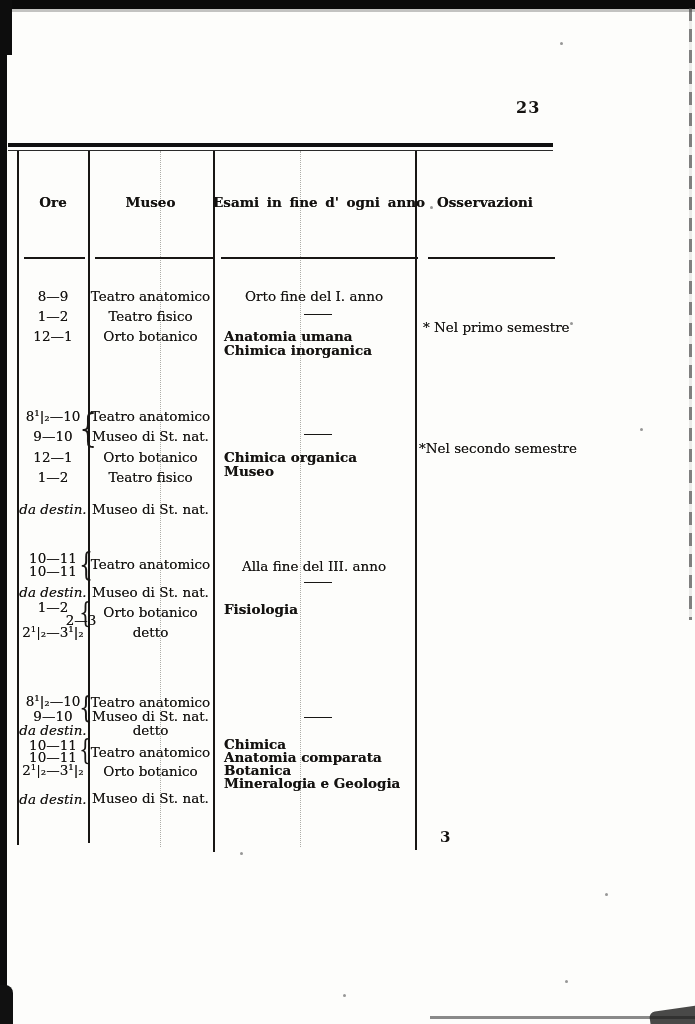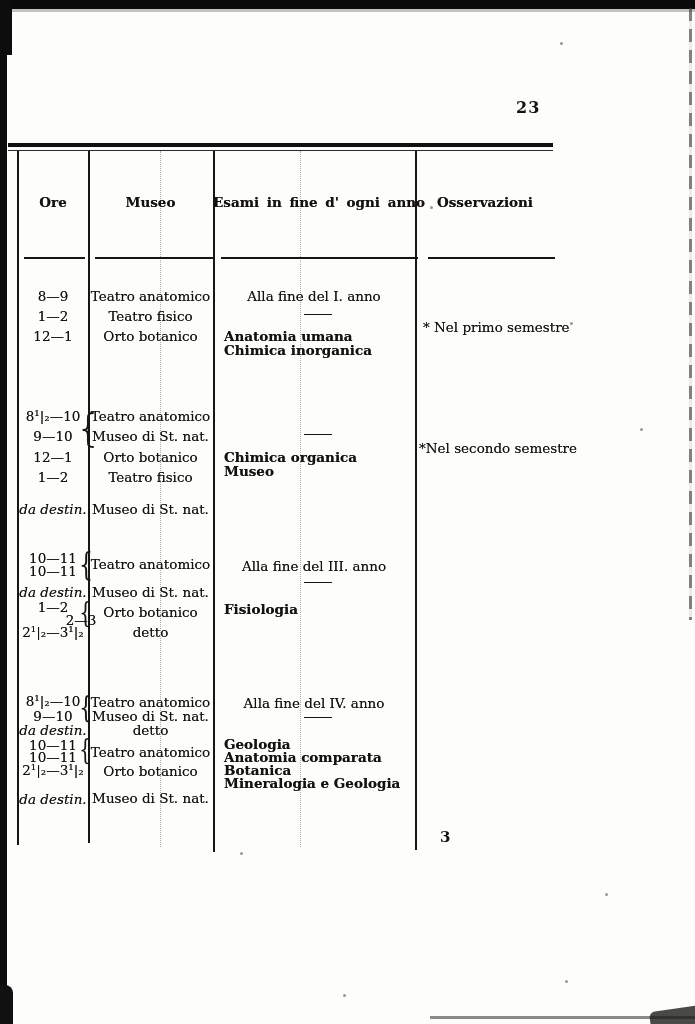--- a/index.html
+++ b/index.html
@@ -81,21 +81,21 @@
   <div class="cell c-aula col-header" style="top:195px;">Museo</div>
   <div class="cell c-head col-header" style="top:195px;">Esami in fine d' ogni anno</div>
   <div class="cell col-header c-oss" style="left:415px;width:140px;text-align:center;top:195px;position:absolute;">Osservazioni</div>
 
   <div class="cell c-ore" style="top:289px;">8—9</div>
   <div class="cell c-ore" style="top:309px;">1—2</div>
   <div class="cell c-ore" style="top:329px;">12—1</div>
   <div class="cell c-aula" style="top:289px;">Teatro anatomico</div>
   <div class="cell c-aula" style="top:309px;">Teatro fisico</div>
   <div class="cell c-aula" style="top:329px;">Orto botanico</div>
-  <div class="cell c-head" style="top:289px;">Alla fine del I. anno</div>
+  <div class="cell c-head" style="top:289px;">Orto fine del I. anno</div>
   <div class="anno-dash" style="top:314px;"></div>
   <div class="cell c-esame" style="top:329px;">Anatomia umana</div>
   <div class="cell c-esame" style="top:343px;">Chimica inorganica</div>
   <div class="cell c-oss" style="left:423px;top:320px;position:absolute;">* Nel primo semestre</div>
 
   <div class="brace" style="top:403px;font-size:40px;line-height:48px;">{</div>
   <div class="cell c-ore" style="top:409px;">8¹|₂—10</div>
   <div class="cell c-ore" style="top:429px;">9—10</div>
   <div class="cell c-ore" style="top:450px;">12—1</div>
   <div class="cell c-ore" style="top:470px;">1—2</div>
@@ -134,22 +134,21 @@
   <div class="cell c-ore" style="top:738px;">10—11</div>
   <div class="cell c-ore" style="top:750px;">10—11</div>
   <div class="cell c-ore" style="top:763px;">2¹|₂—3¹|₂</div>
   <div class="cell c-ore it" style="top:792px;">da destin.</div>
   <div class="cell c-aula" style="top:695px;">Teatro anatomico</div>
   <div class="cell c-aula" style="top:709px;">Museo di St. nat.</div>
   <div class="cell c-aula" style="top:723px;">detto</div>
   <div class="cell c-aula" style="top:745px;">Teatro anatomico</div>
   <div class="cell c-aula" style="top:764px;">Orto botanico</div>
   <div class="cell c-aula" style="top:791px;">Museo di St. nat.</div>
-  <div class="cell c-head" style="top:696px;">Alla fine del IV. anno</div>
   <div class="anno-dash" style="top:717px;"></div>
-  <div class="cell c-esame" style="top:737px;">Geologia</div>
+  <div class="cell c-esame" style="top:737px;">Chimica</div>
   <div class="cell c-esame" style="top:750px;">Anatomia comparata</div>
   <div class="cell c-esame" style="top:763px;">Botanica</div>
   <div class="cell c-esame" style="top:776px;">Mineralogia e Geologia</div>
 
   <div class="signature">3</div>
 
 </div>
 
 </body></html>

